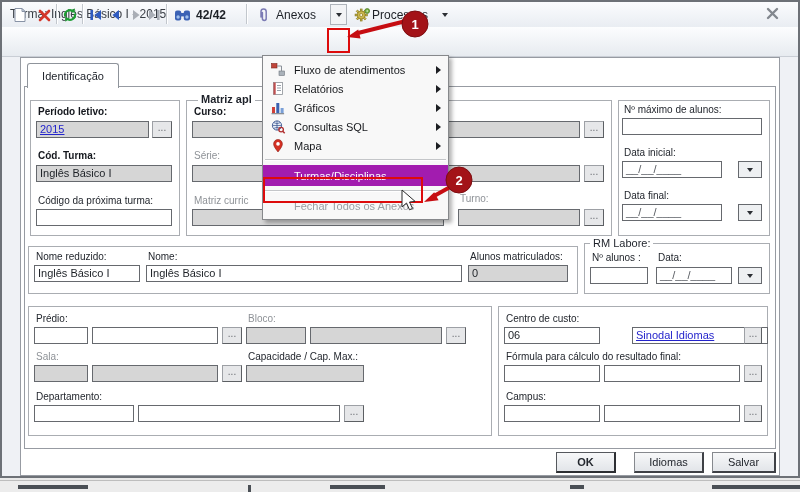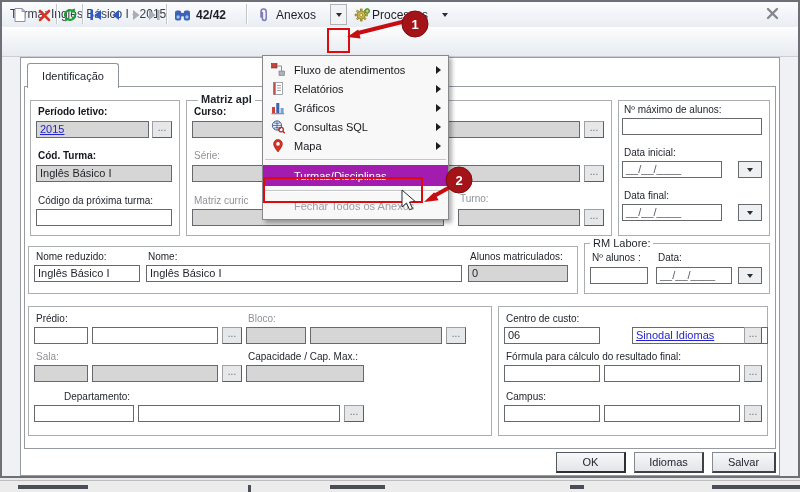--- a/index.html
+++ b/index.html
@@ -227,40 +227,40 @@
   <div class="lbl dim" style="left:248px;top:313px;">Bloco:</div>
   <div class="field disabled" style="left:246px;top:327px;width:60px;"></div>
   <div class="field disabled" style="left:310px;top:327px;width:132px;"></div>
   <div class="dots-btn" style="left:446px;top:327px;">...</div>
   <div class="lbl dim" style="left:36px;top:351px;">Sala:</div>
   <div class="field disabled" style="left:34px;top:365px;width:54px;"></div>
   <div class="field disabled" style="left:92px;top:365px;width:126px;"></div>
   <div class="dots-btn" style="left:222px;top:365px;">...</div>
   <div class="lbl" style="left:248px;top:351px;">Capacidade / Cap. Max.:</div>
   <div class="field disabled" style="left:246px;top:365px;width:118px;"></div>
-  <div class="lbl" style="left:36px;top:391px;margin-left:28px;">Departamento:</div>
+  <div class="lbl" style="left:36px;top:391px;">Departamento:</div>
   <div class="field" style="left:34px;top:405px;width:100px;"></div>
   <div class="field" style="left:138px;top:405px;width:202px;"></div>
   <div class="dots-btn" style="left:344px;top:405px;">...</div>
 
   <div class="grp" style="left:498px;top:306px;width:268px;height:128px;"></div>
   <div class="lbl" style="left:506px;top:313px;">Centro de custo:</div>
   <div class="field" style="left:504px;top:327px;width:96px;">06</div>
   <div class="field" style="left:604px;top:327px;width:136px;margin-left:28px;"><a>Sinodal Idiomas</a></div>
   <div class="dots-btn" style="left:744px;top:327px;width:18px;">...</div>
   <div class="lbl" style="left:506px;top:351px;">Fórmula para cálculo do resultado final:</div>
   <div class="field" style="left:504px;top:365px;width:96px;"></div>
   <div class="field" style="left:604px;top:365px;width:136px;"></div>
   <div class="dots-btn" style="left:744px;top:365px;width:18px;">...</div>
   <div class="lbl" style="left:506px;top:391px;">Campus:</div>
   <div class="field" style="left:504px;top:405px;width:96px;"></div>
   <div class="field" style="left:604px;top:405px;width:136px;"></div>
   <div class="dots-btn" style="left:744px;top:405px;width:18px;">...</div>
 
-  <div class="push-btn" style="left:556px;top:452px;width:70px;border-width:1px 2px 2px 1px;border-color:#55585d #2d2f33 #2d2f33 #55585d;">OK</div>
+  <div class="push-btn" style="left:556px;top:452px;width:60px;border-width:1px 2px 2px 1px;border-color:#55585d #2d2f33 #2d2f33 #55585d;font-weight:bold;">OK</div>
   <div class="push-btn" style="left:634px;top:452px;width:70px;">Idiomas</div>
   <div class="push-btn" style="left:712px;top:452px;width:64px;">Salvar</div>
 
   <div class="menu">
     <div class="menu-item">
       <svg class="mi-icon" viewBox="0 0 15 15">
           <rect x="1" y="1.5" width="5.5" height="4.5" fill="#c0453a" stroke="#7e261e" stroke-width="0.6"></rect>
           <rect x="8.5" y="9" width="5.5" height="4.5" fill="#aab2ba" stroke="#6e757d" stroke-width="0.6"></rect>
           <path d="M6.5,4 H11 V9" stroke="#8a9098" fill="none" stroke-width="1"></path>
         </svg>

